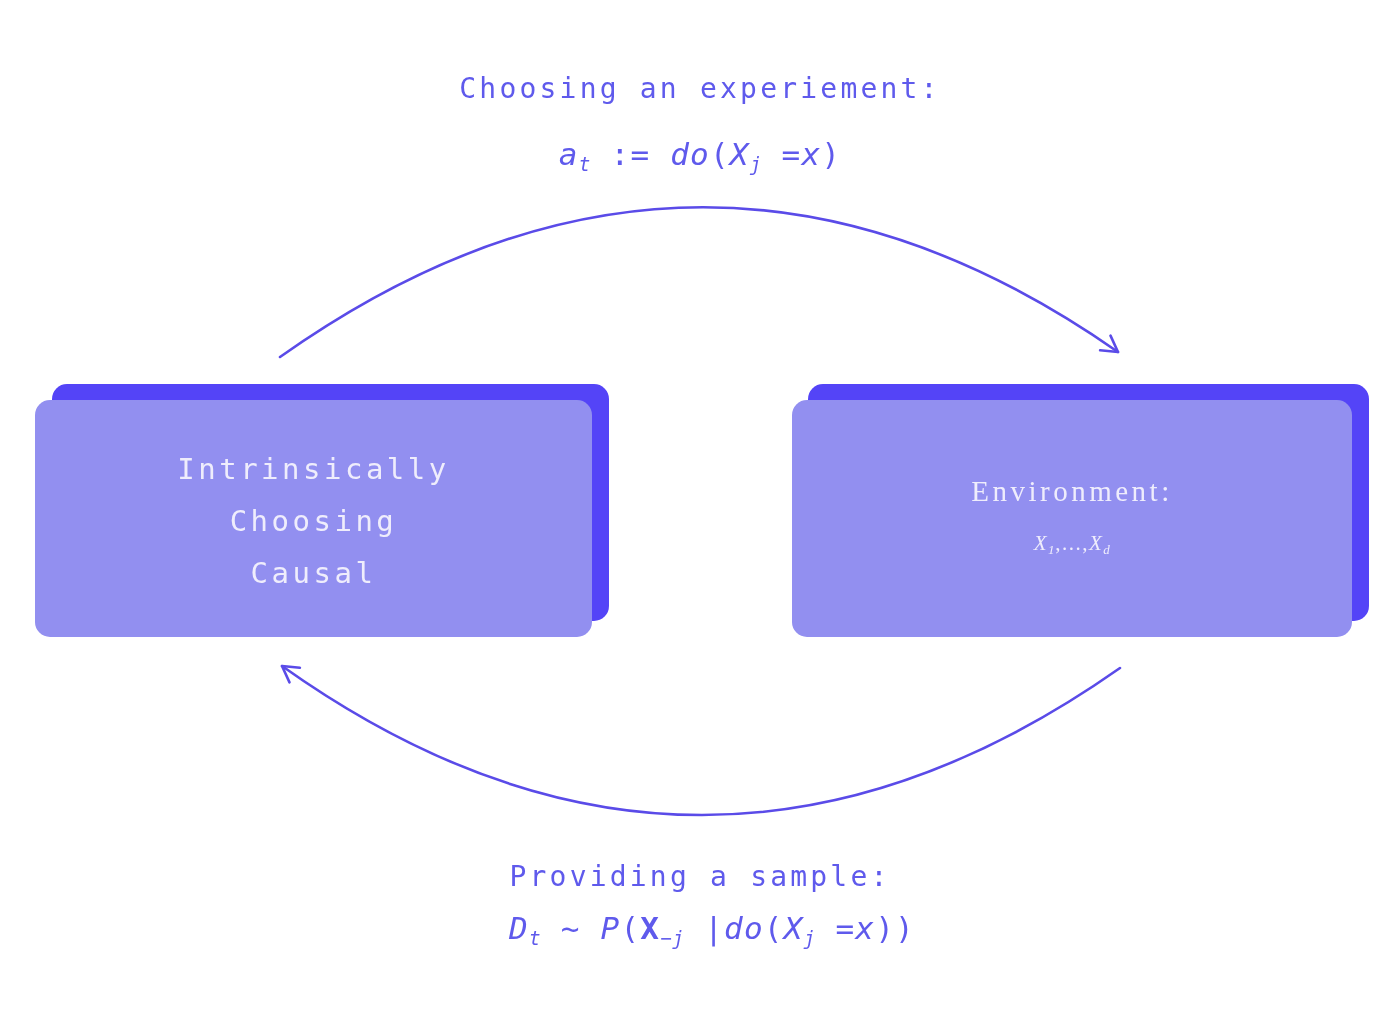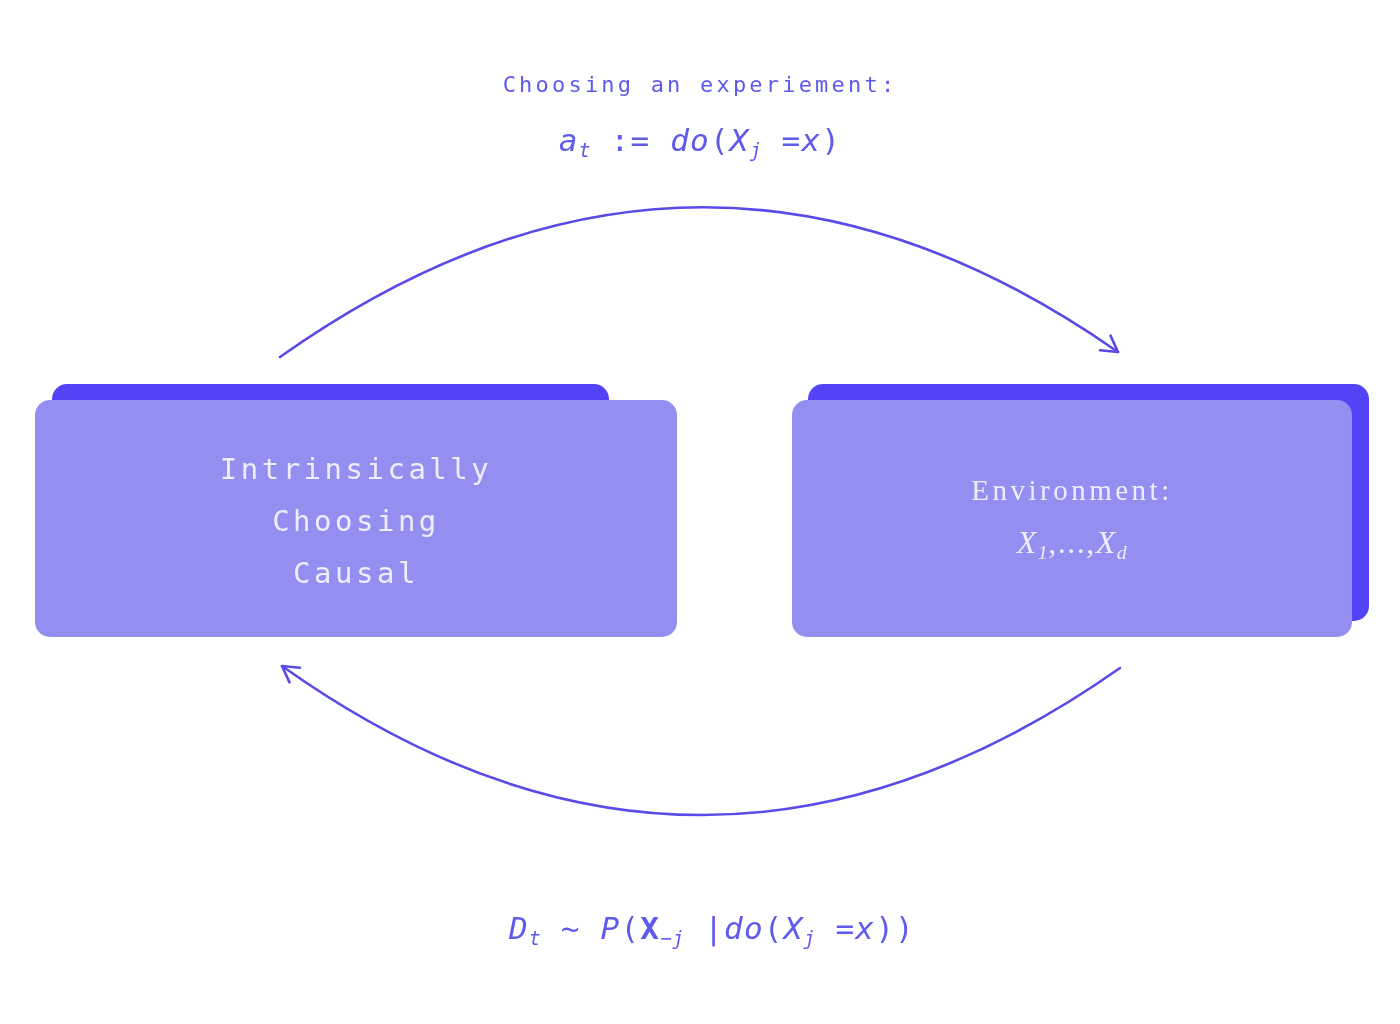--- a/index.html
+++ b/index.html
@@ -31,42 +31,42 @@
     pointer-events: none;
   }
   .caption {
     position: absolute;
     left: 0;
     width: 1400px;
     text-align: center;
     color: var(--accent);
   }
   .caption-line {
-    font-size: 22px;
+    font-size: 28px;
     letter-spacing: 3.2px;
   }
   .formula-line {
     font-size: 31px;
     letter-spacing: 1.2px;
   }
   .top-caption  { top: 72px;  }
-  .top-formula  { top: 122px; }
+  .top-formula  { top: 136px; }
   .bottom-caption { top: 860px; }
   .bottom-formula { top: 910px; padding-left: 24px; }
 
   .node-shadow {
     position: absolute;
     width: 557px;
     height: 237px;
     background: var(--box-shadow);
     border-radius: 15px;
   }
   .node {
     position: absolute;
-    width: 642px;
+    width: 557px;
     height: 237px;
     background: var(--box-fill);
     border-radius: 15px;
     display: flex;
     flex-direction: column;
     align-items: center;
     justify-content: center;
     color: var(--box-text);
     font-size: 29px;
     line-height: 52px;
@@ -79,21 +79,21 @@
   .env-shadow   { left: 808px; top: 384px; width: 561px; }
   .env-node     { left: 792px; top: 400px; width: 560px; font-family: Liberation Serif, serif; }
 
   .it  { font-style: italic; }
   .b   { font-weight: bold; font-style: normal; }
   .sub {
     font-size: 0.62em;
     vertical-align: -0.3em;
     letter-spacing: 0.5px;
   }
-  .node .formula-line { line-height: 52px; letter-spacing: 1.5px; font-size: 32px; }
+  .node .formula-line { line-height: 52px; letter-spacing: 1.5px; font-size: 21px; }
 </style>
 </head>
 <body>
 
 <div class="canvas">
 
   <svg class="arrows-layer" width="1400" height="1024" viewBox="0 0 1400 1024" fill="none" stroke="currentColor" stroke-width="2.6" stroke-linecap="round" stroke-linejoin="round">
     <path d="M 280 357 Q 700 60 1118 352"></path>
     <polyline points="1100.1,350.3 1118,352 1110.5,335.6"></polyline>
     <path d="M 1120 668 Q 700 963 282 666"></path>
@@ -109,15 +109,16 @@
     <div>Choosing</div>
     <div>Causal</div>
   </div>
 
   <div class="node-shadow env-shadow"></div>
   <div class="node env-node">
     <div>Environment:</div>
     <div class="formula-line"><span class="it">X</span><span class="it sub">1</span><span>,...,</span><span class="it">X</span><span class="it sub">d</span></div>
   </div>
 
+  <div class="caption caption-line bottom-caption">Providing a sample:</div>
   <div class="caption formula-line bottom-formula"><span class="it">D</span><span class="it sub">t</span><span> ~ </span><span class="it">P</span><span>(</span><span class="b">X</span><span class="it sub">−j</span><span> |</span><span class="it">do</span><span>(</span><span class="it">X</span><span class="it sub">j</span><span> =</span><span class="it">x</span><span>))</span></div>
 
 </div>
 
 </body></html>

